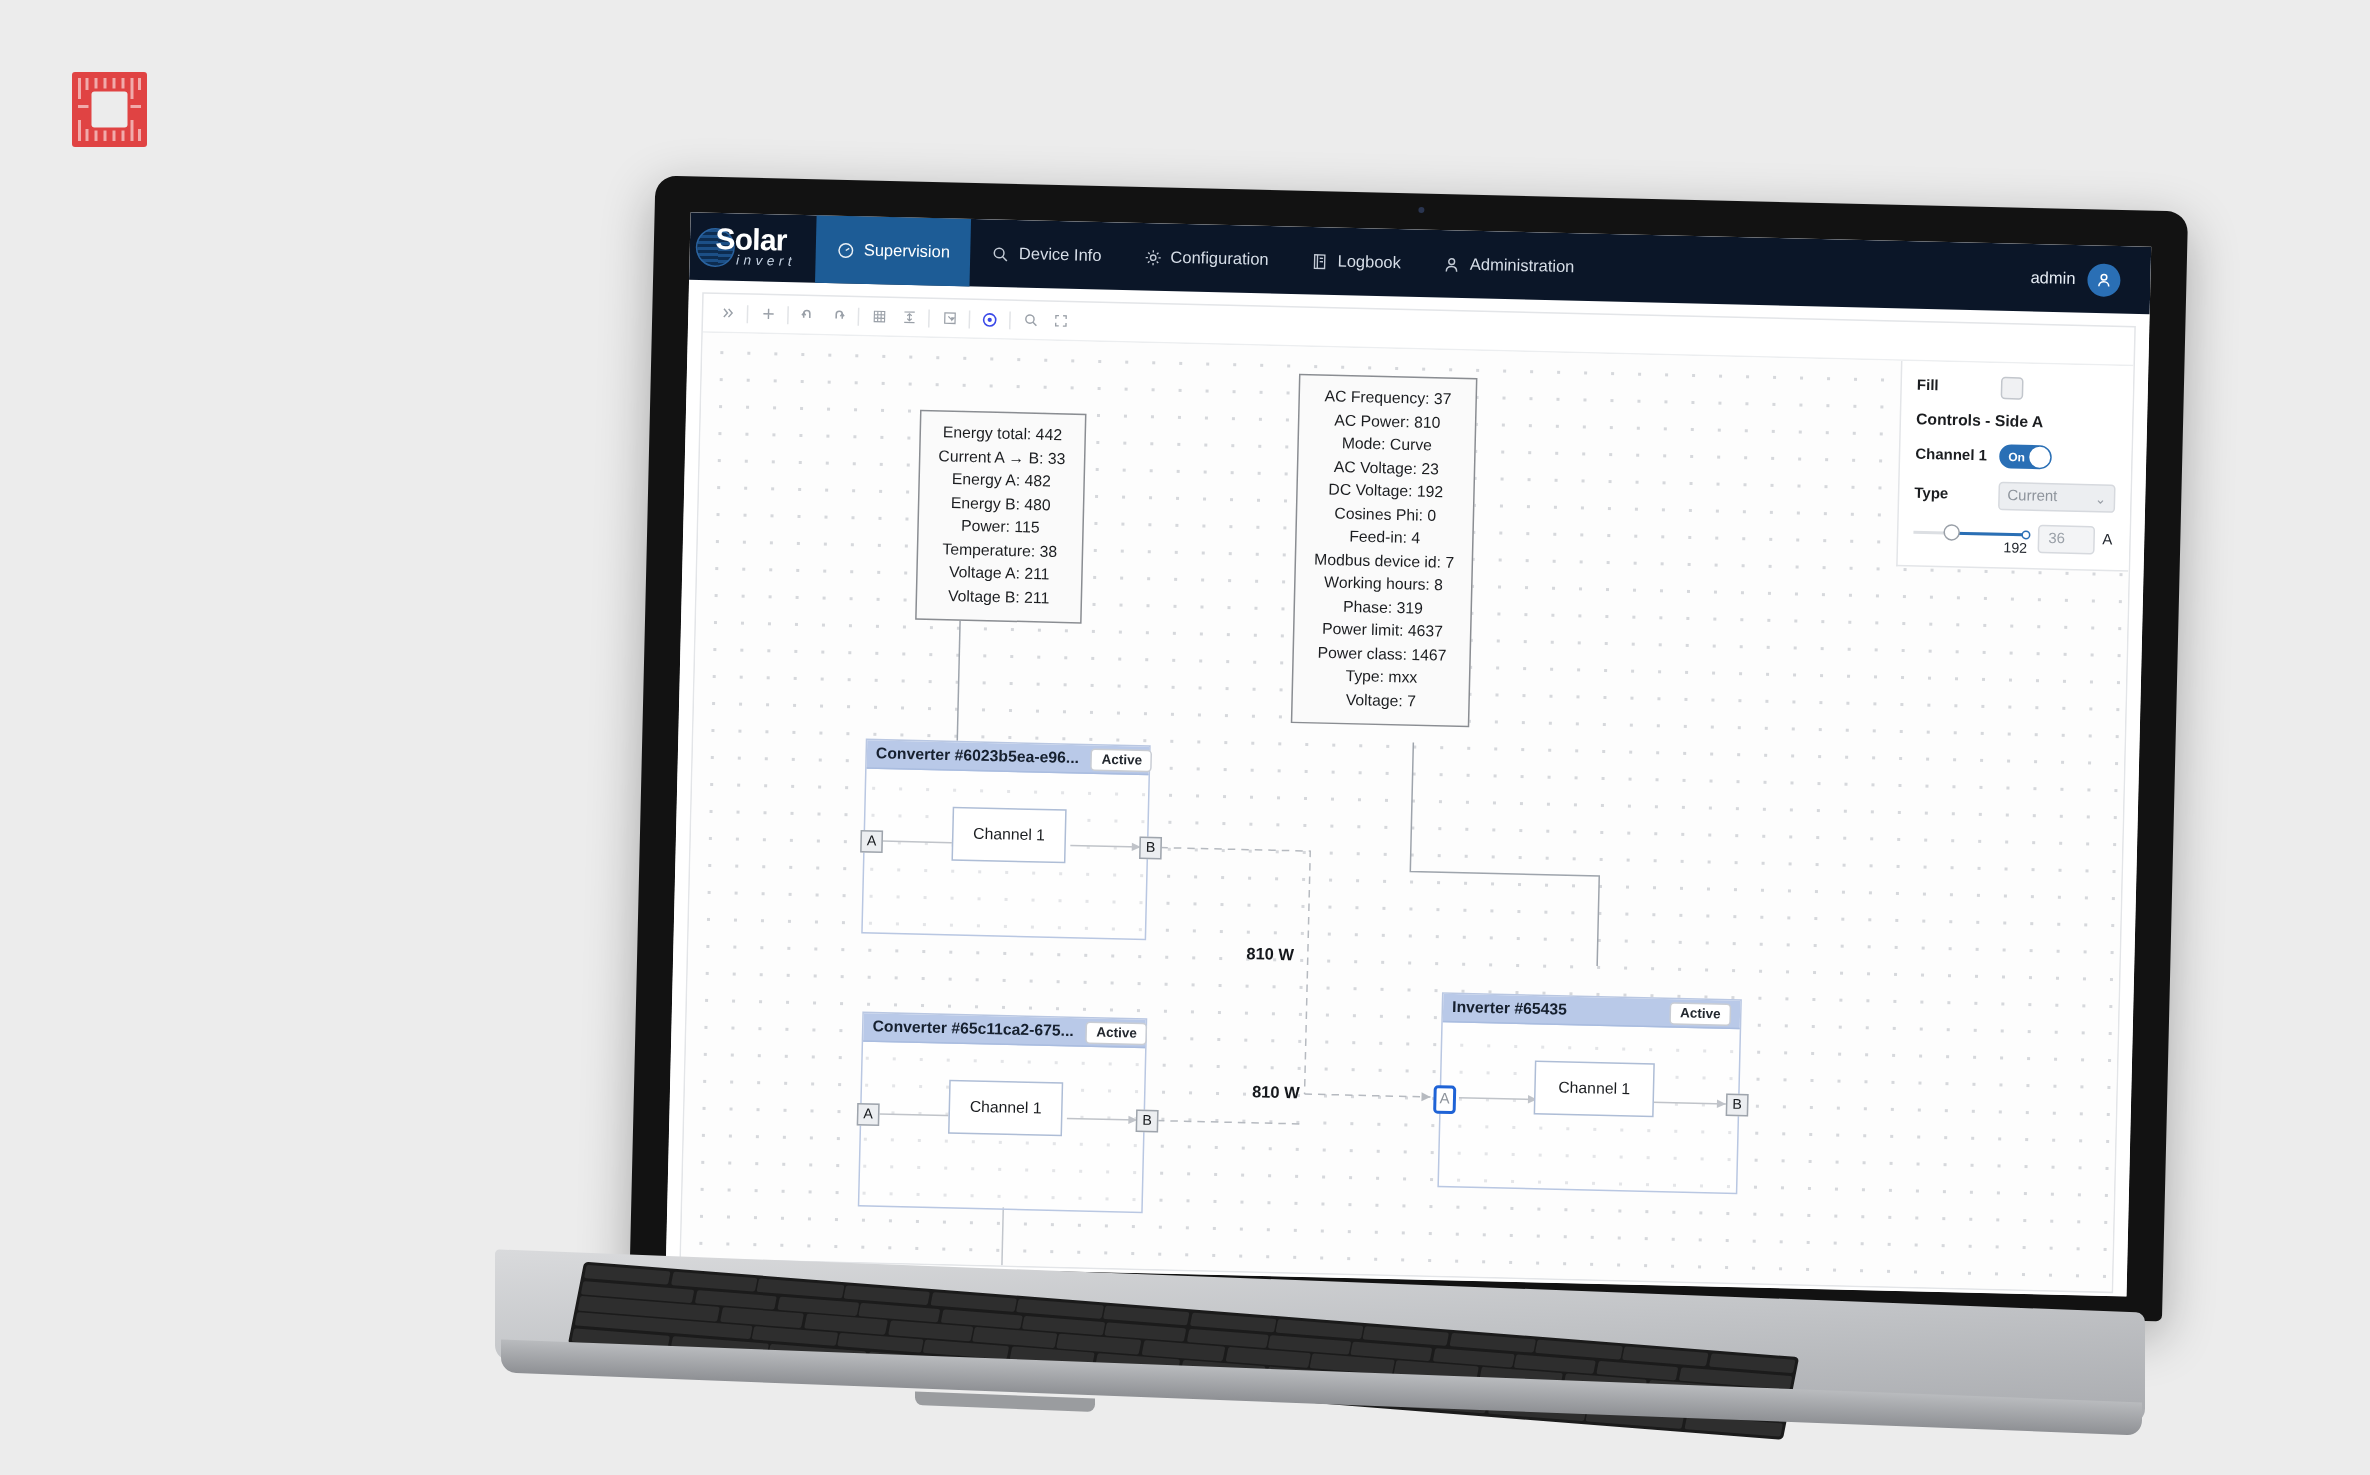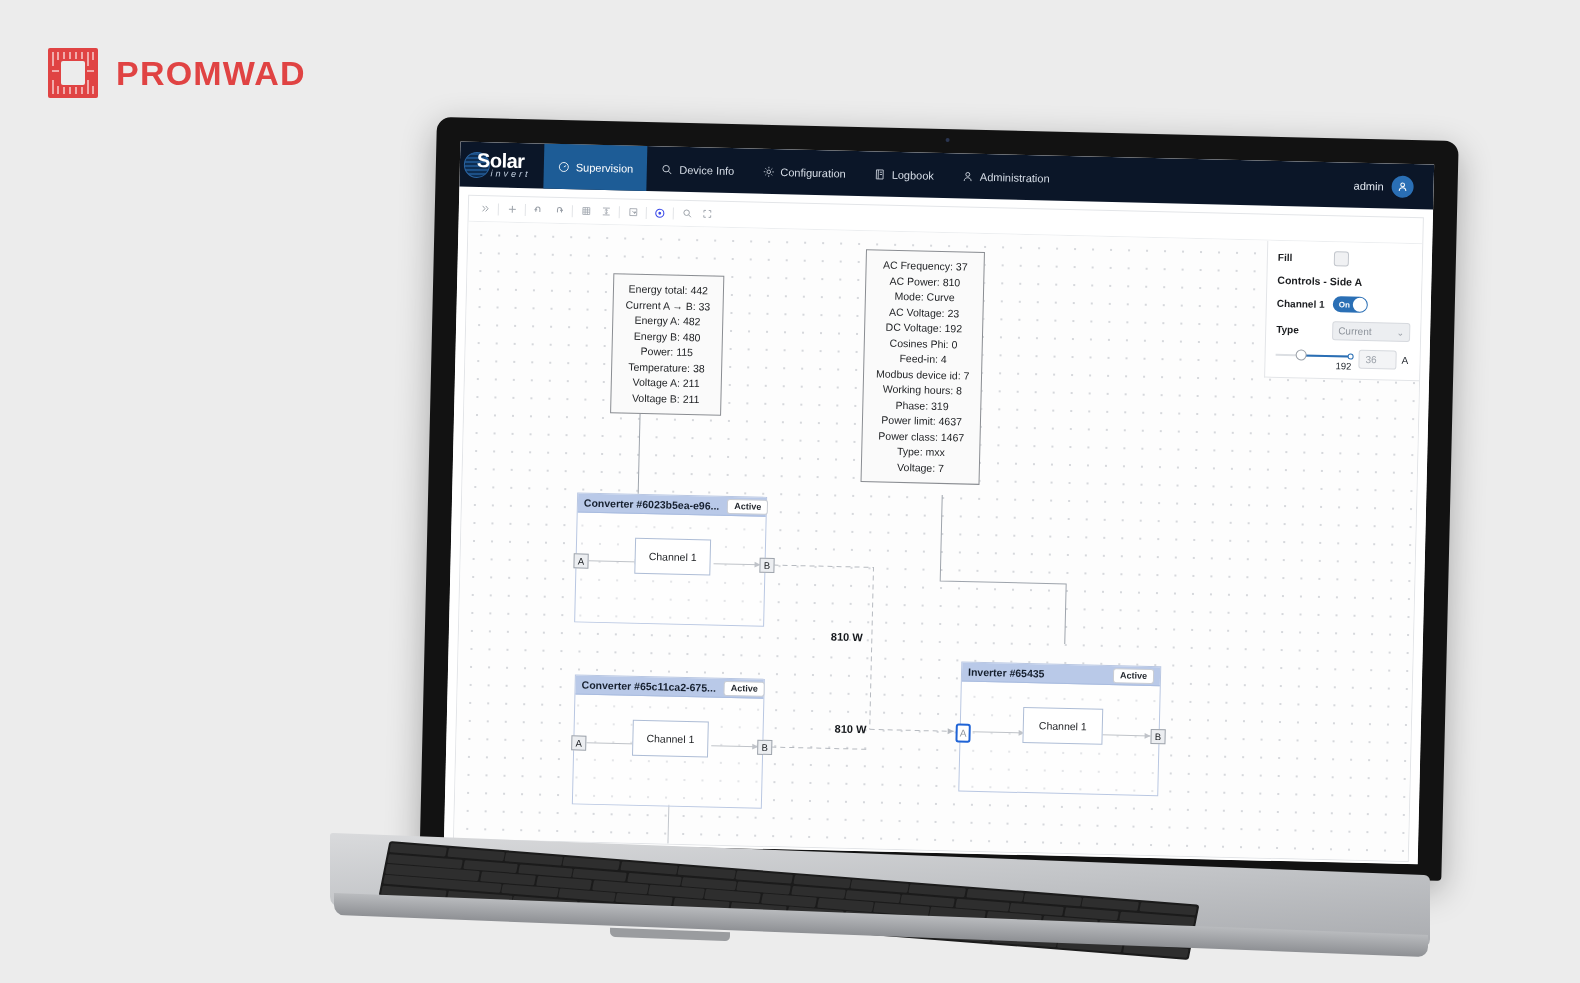--- a/index.html
+++ b/index.html
@@ -628,14 +628,13 @@
     <div class="trace" style="left:21px; top:39px; width:2px; height:7px;"></div>
     <div class="trace" style="left:27px; top:39px; width:2px; height:7px;"></div>
     <div class="trace" style="left:33px; top:39px; width:2px; height:7px;"></div>
     <div class="trace" style="left:39px; top:4px;  width:2px; height:14px;"></div>
     <div class="trace" style="left:44px; top:4px;  width:2px; height:8px;"></div>
     <div class="trace" style="left:39px; top:22px; width:7px; height:2px;"></div>
     <div class="trace" style="left:39px; top:32px; width:2px; height:14px;"></div>
     <div class="trace" style="left:44px; top:38px; width:2px; height:8px;"></div>
     <div class="chip"></div>
   </div>
-  <div id="promwad-word">PROMWAD</div>
 </div>
 
 </body></html>

